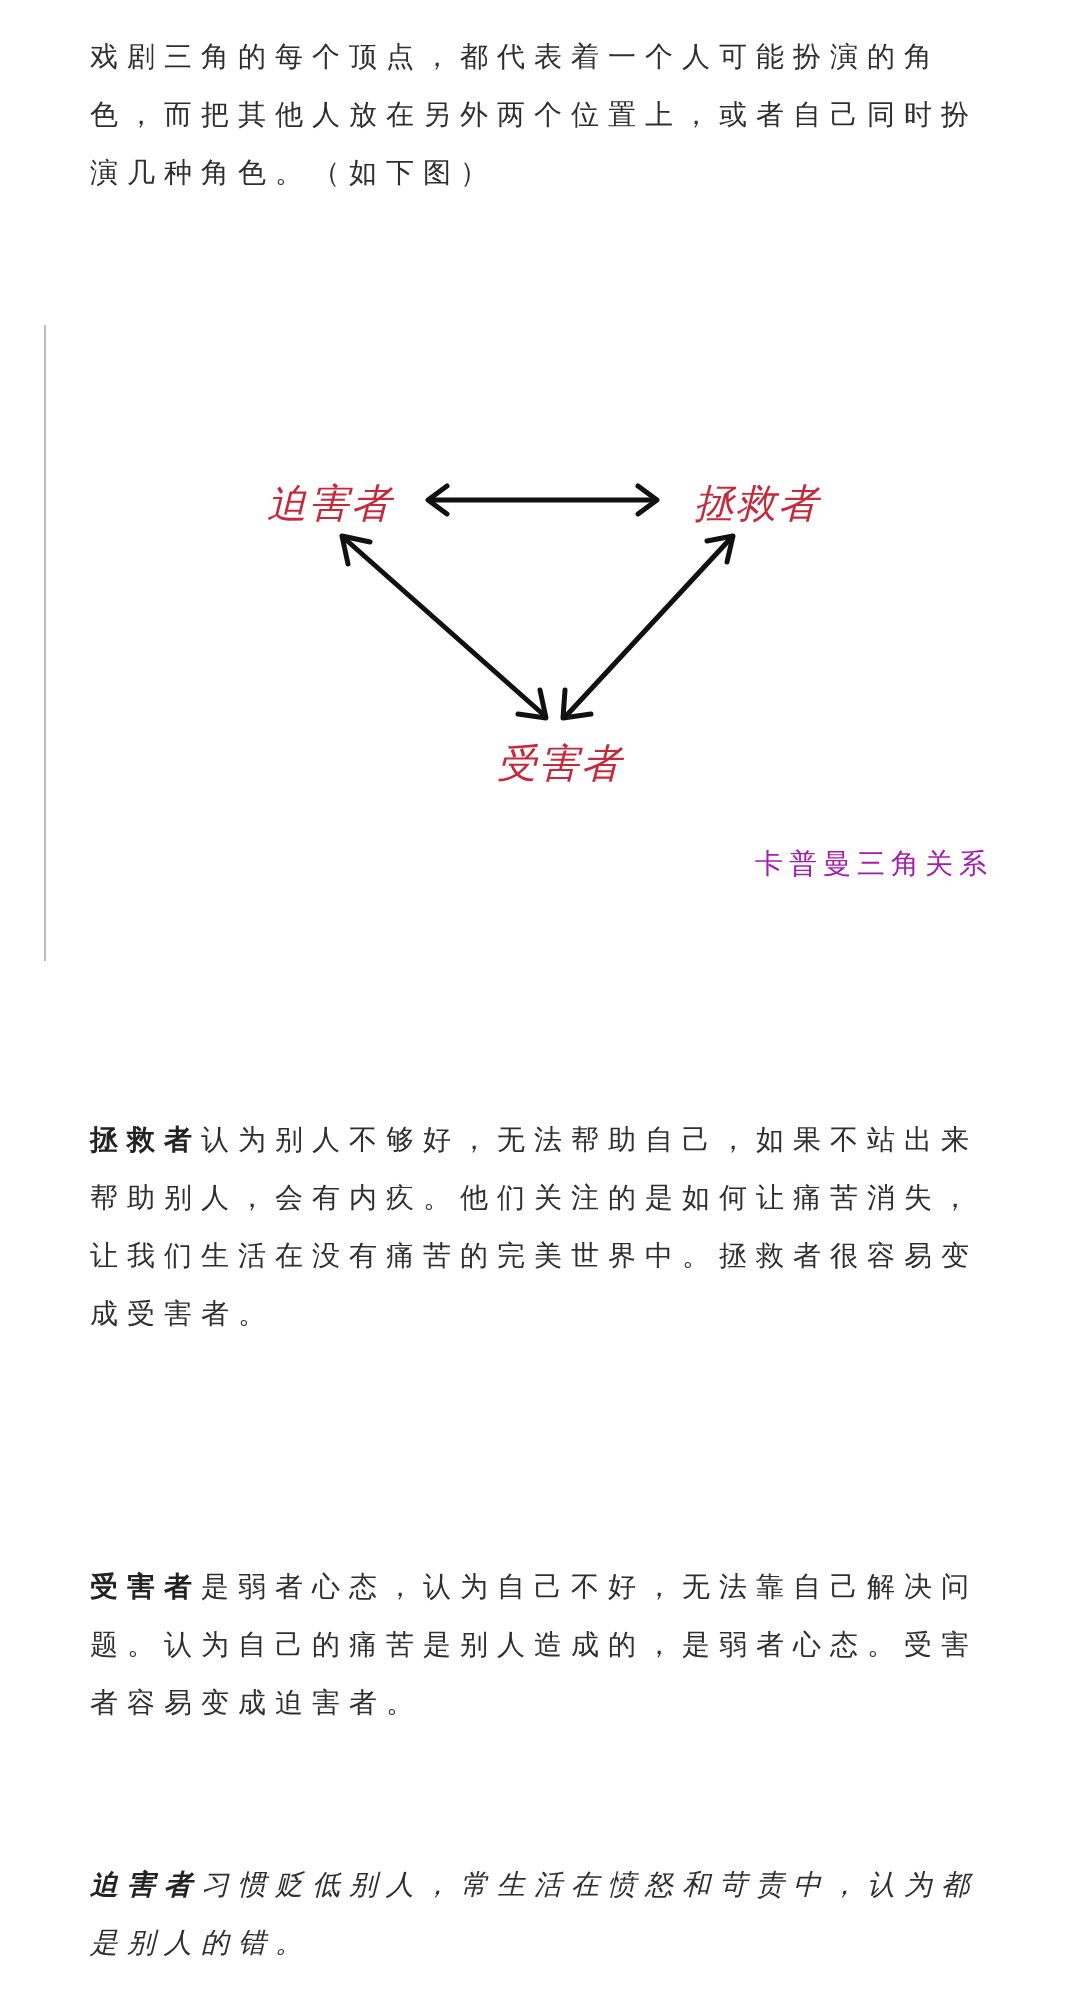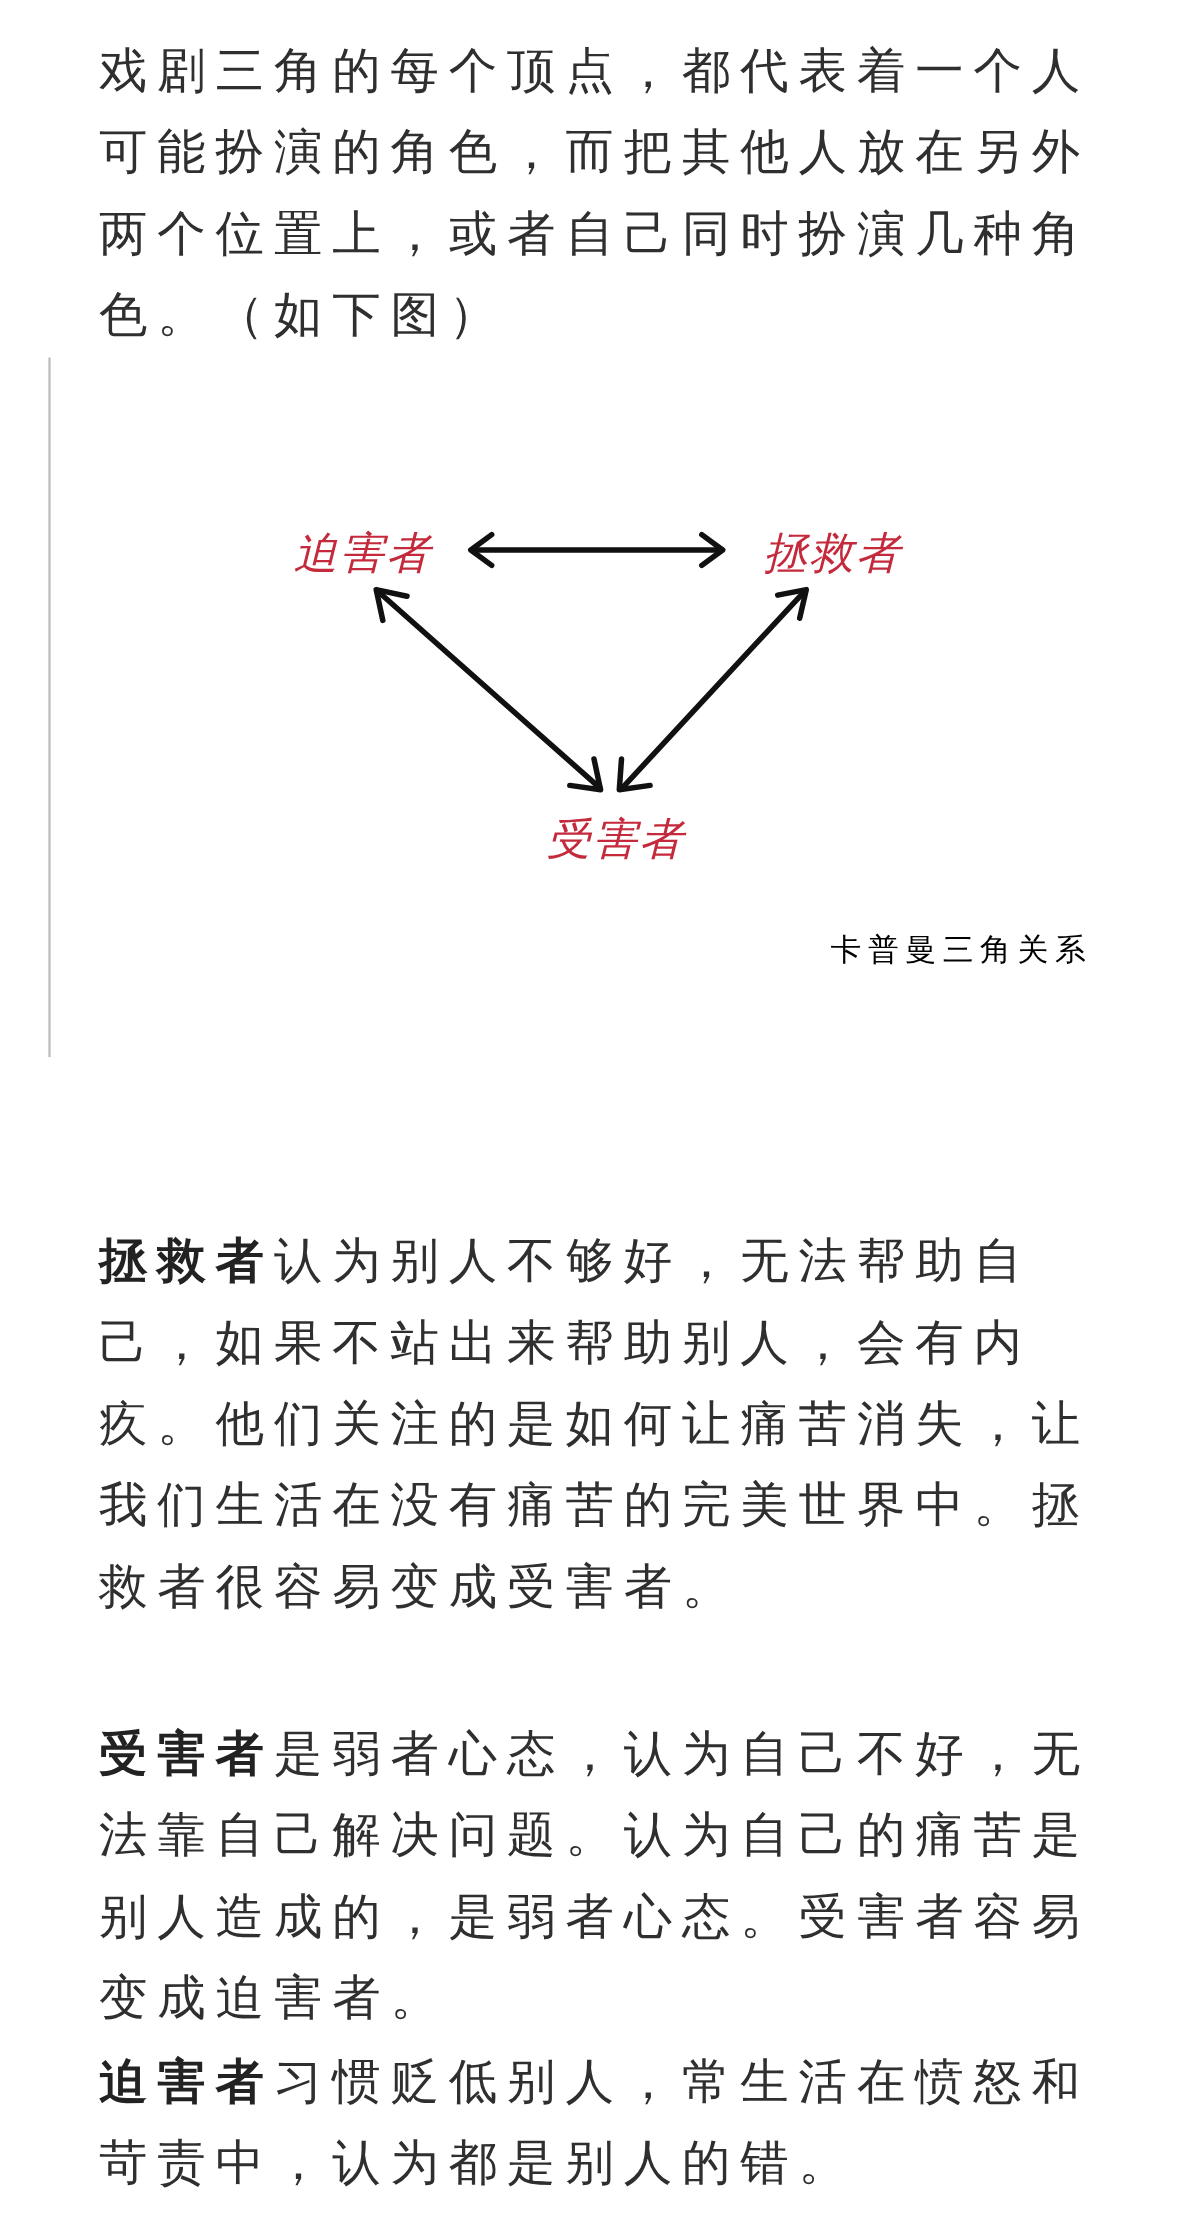--- a/index.html
+++ b/index.html
@@ -12,34 +12,34 @@
     height: 2013px;
     position: relative;
     overflow: hidden;
     font-family: "DejaVu Sans", "Liberation Sans", sans-serif;
     color: #2f2f2f;
   }
   .para {
     position: absolute;
     left: 90px;
     width: 912px;
-    font-size: 44px;
-    line-height: 74px;
+    font-size: 28px;
+    line-height: 58px;
     letter-spacing: 9px;
     margin: 0;
     word-break: break-all;
   }
   .para b {
     font-weight: bold;
     color: #222222;
   }
   #p1 { top: 28px; }
   #p2 { top: 1113px; font-family: Liberation Mono, monospace; }
   #p3 { top: 1558px; }
-  #p4 { top: 1856px; }
+  #p4 { top: 1856px; font-style: italic; }
 
   .figure {
     position: absolute;
     left: 44px;
     top: 325px;
     width: 1029px;
     height: 636px;
     border-left: 2px solid #bcbcbc;
   }
   .diagram {
@@ -62,21 +62,21 @@
   #lbl-persecutor { left: 330px; top: 503px; }
   #lbl-rescuer { left: 757px; top: 503px; }
   #lbl-victim { left: 560px; top: 763px; }
   .caption {
     position: absolute;
     left: 755px;
     top: 845px;
     font-family: "DejaVu Serif", "Liberation Serif", serif;
     font-size: 28px;
     letter-spacing: 6px;
-    color: #000000;
+    color: #a21caf;
     white-space: nowrap;
   }
 </style>
 </head>
 <body>
 
 <p id="p1" class="para">
   <span>戏剧三角的每个顶点，都代表着一个人可能扮演的角色，而把其他人放在另外两个位置上，或者自己同时扮演几种角色。（如下图）</span>
 </p>
 

